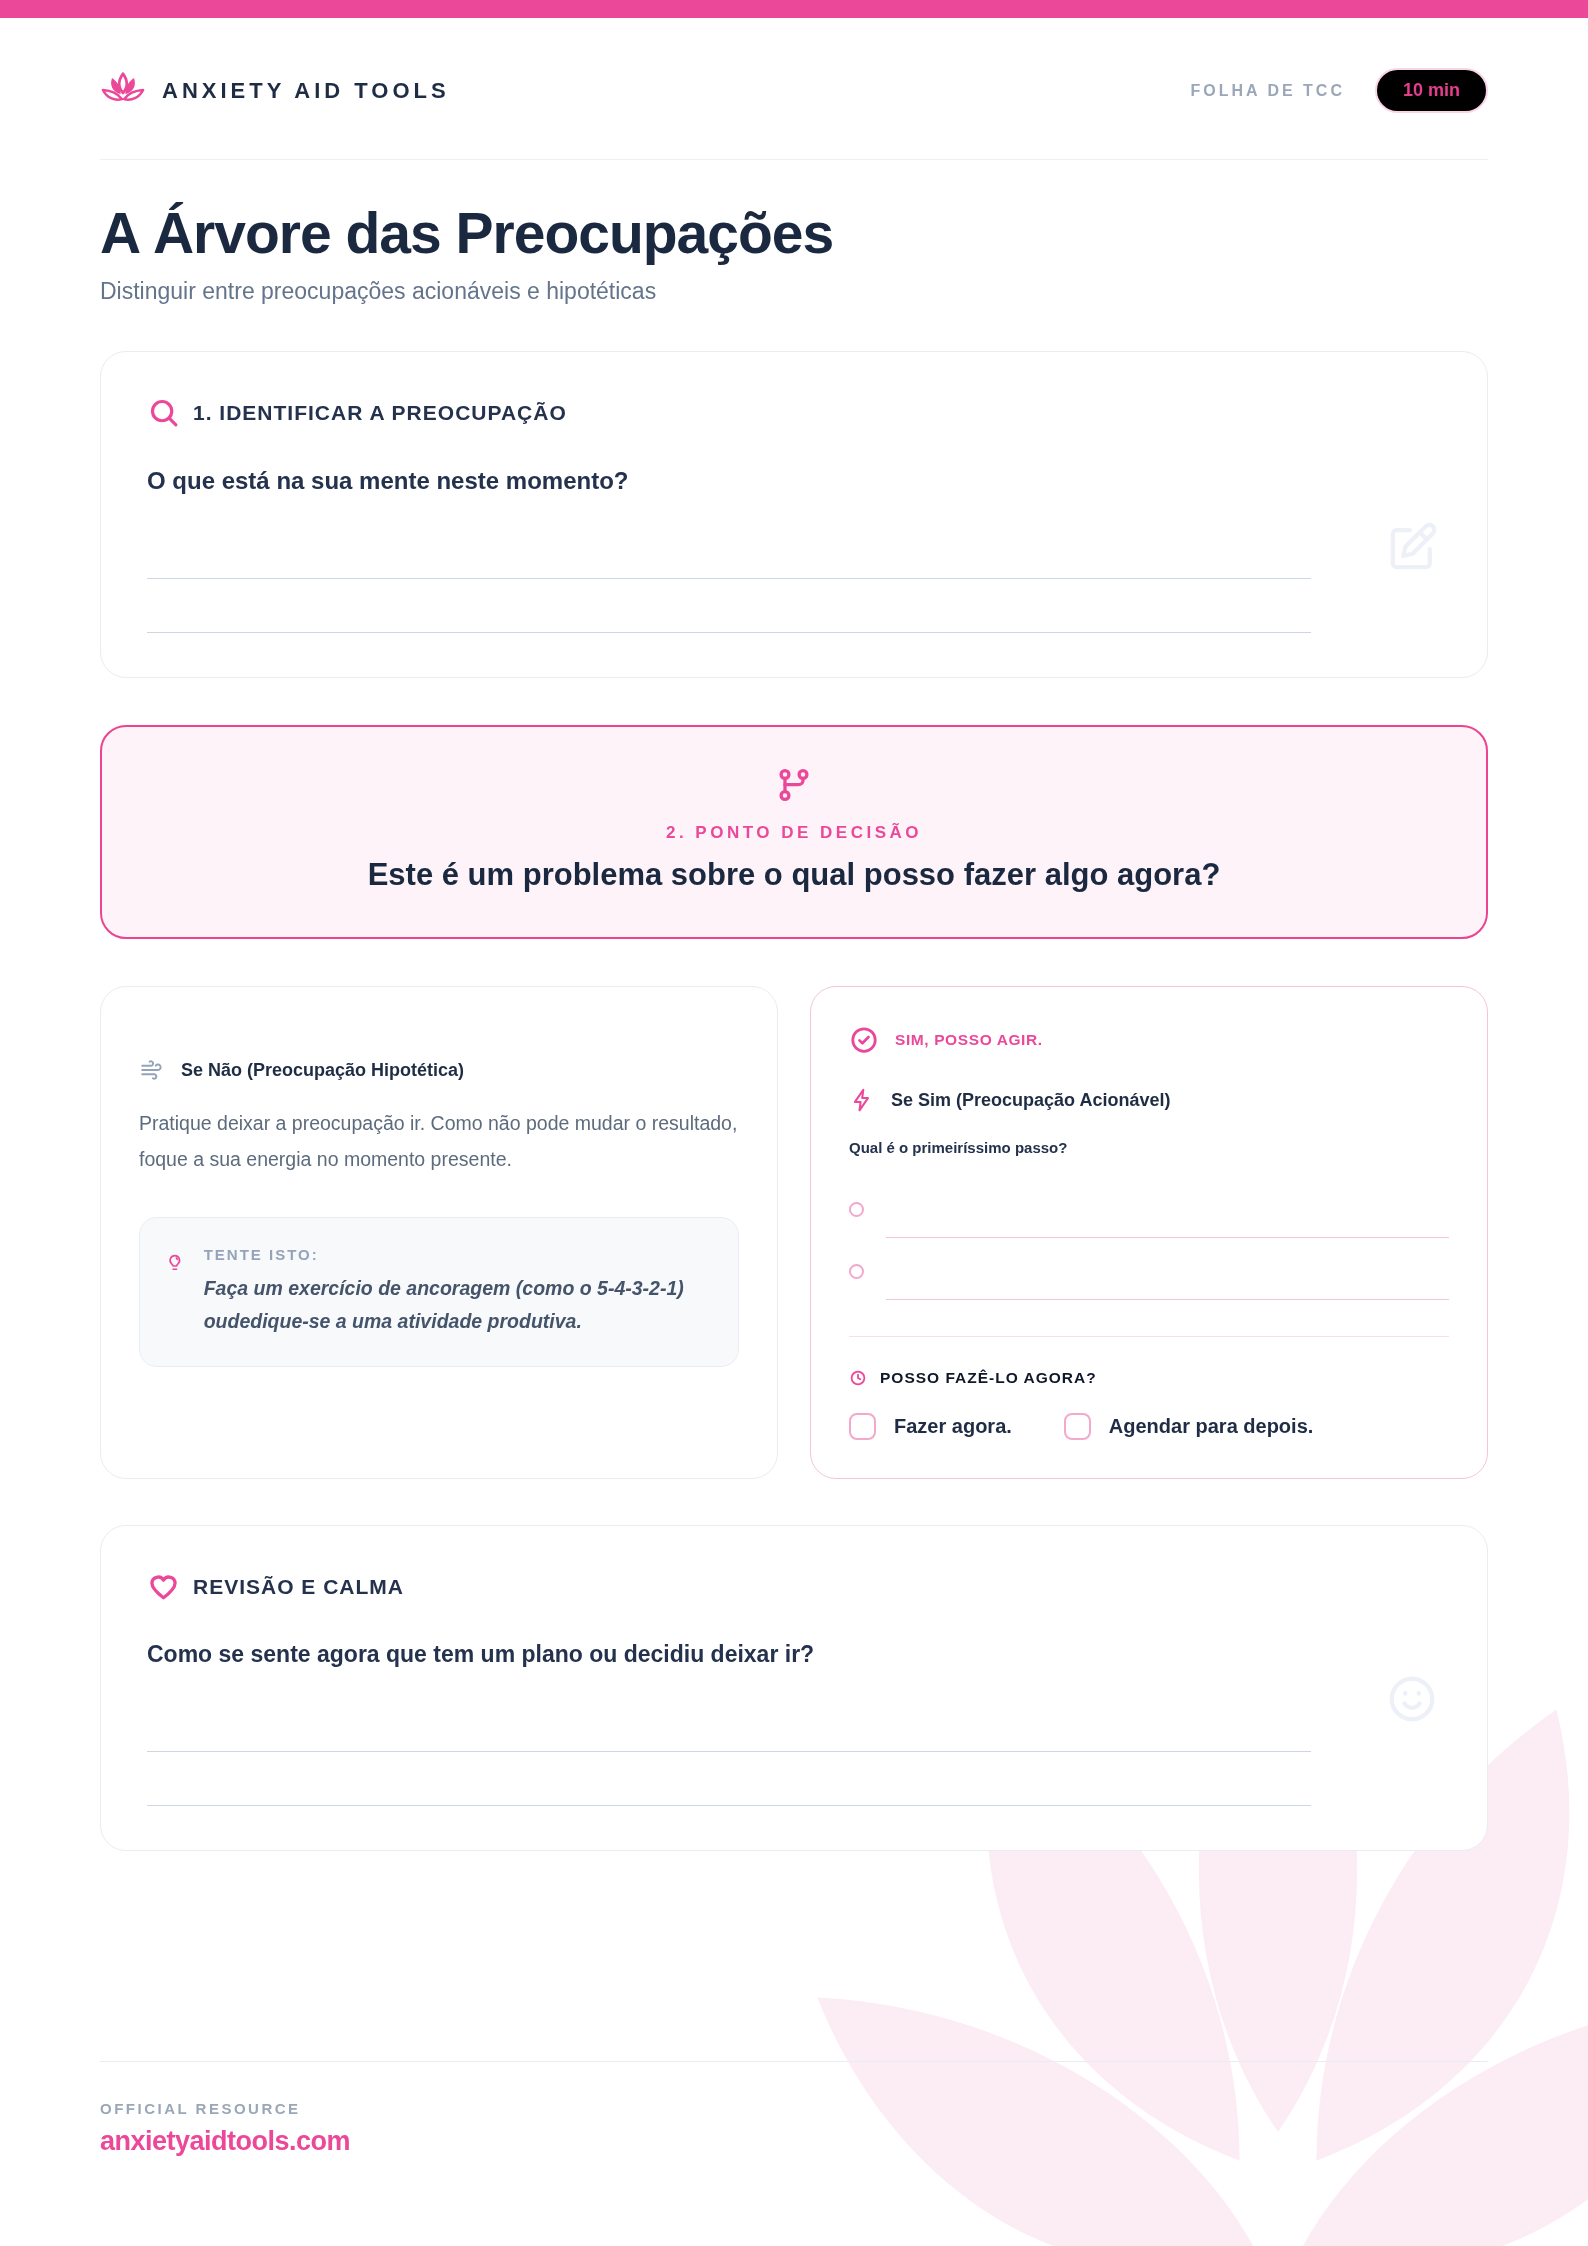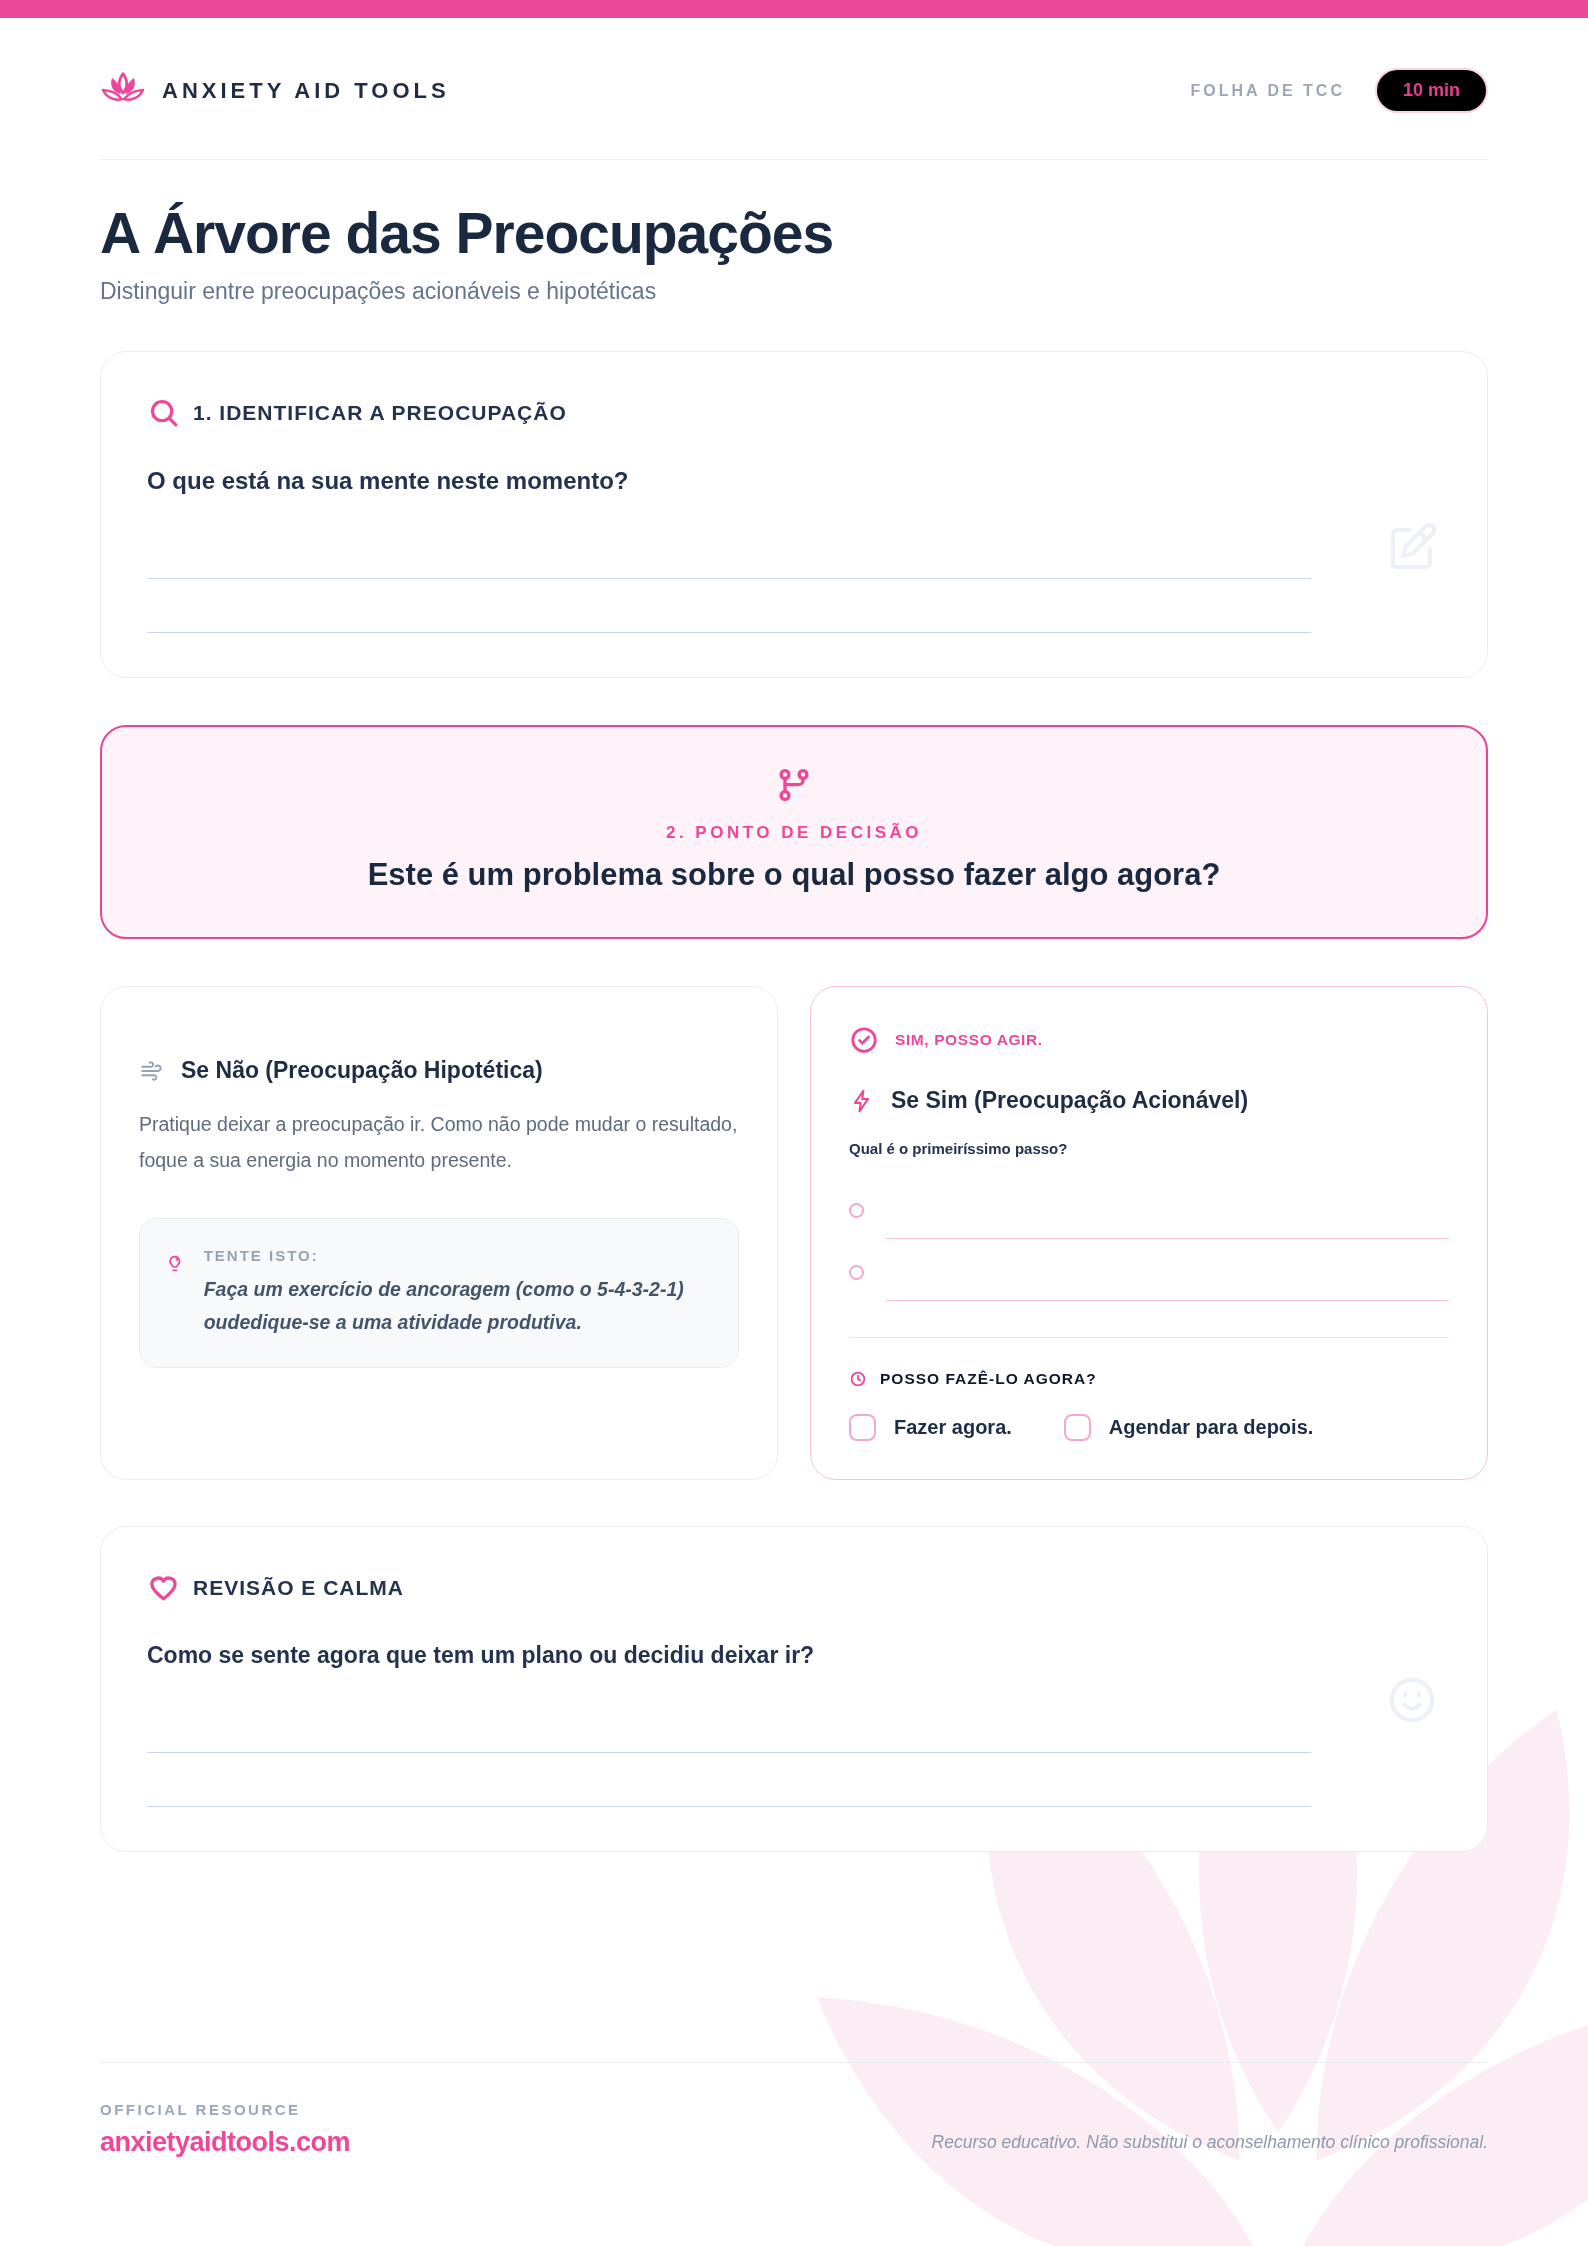--- a/index.html
+++ b/index.html
@@ -59,21 +59,21 @@
   .decision-question { margin-top: 14px; font-size: 31px; font-weight: bold; color: #1b2940; }
 
   
   .columns { display: grid; grid-template-columns: 1fr 1fr; gap: 32px; margin-top: 47px; }
   .col-card { border: 1.5px solid #e8edf3; border-radius: 26px; background: #fff; padding: 38px; }
   .col-card.pink { border-color: #f5c4da; }
   .status-row { display: flex; align-items: center; gap: 16px; }
   .status-text { font-size: 15.5px; font-weight: bold; letter-spacing: 0.6px; color: #94a3b8; }
   .status-text.pink { color: #ec4899; }
   .sub-head { display: flex; align-items: center; gap: 16px; margin-top: 32px; }
-  .sub-title { font-size: 23px; font-weight: bold; color: #1e2c44; }
+  .sub-title { font-size: 18px; font-weight: bold; color: #1e2c44; }
   .body-text { margin-top: 22px; font-size: 19.5px; line-height: 1.85; color: #5d6b7d; }
 
   .tip {
     margin-top: 40px; background: #f8f9fb; border: 1.5px solid #e9edf2;
     border-radius: 18px; padding: 28px 26px; display: flex; gap: 20px; align-items: flex-start;
   }
   .tip-label { font-size: 15px; font-weight: bold; letter-spacing: 2px; color: #94a3b8; }
   .tip-text { margin-top: 9px; font-size: 19.5px; font-style: italic; font-weight: bold; line-height: 1.7; color: #44546a; }
 
   .step-question { margin-top: 26px; font-size: 15px; font-weight: bold; color: #24324d; }
@@ -265,17 +265,16 @@
         <line x1="15" y1="9.3" x2="15" y2="9.7"></line>
       </svg>
     </div>
 
     <hr class="footer-divider">
     <div class="footer">
       <div>
         <div class="footer-label">OFFICIAL RESOURCE</div>
         <div class="footer-site">anxietyaidtools.com</div>
       </div>
-      <div class="footer-disclaimer">Recurso educativo. Não substitui o aconselhamento clínico profissional.</div>
     </div>
 
   </div>
 </div>
 
 </body></html>

